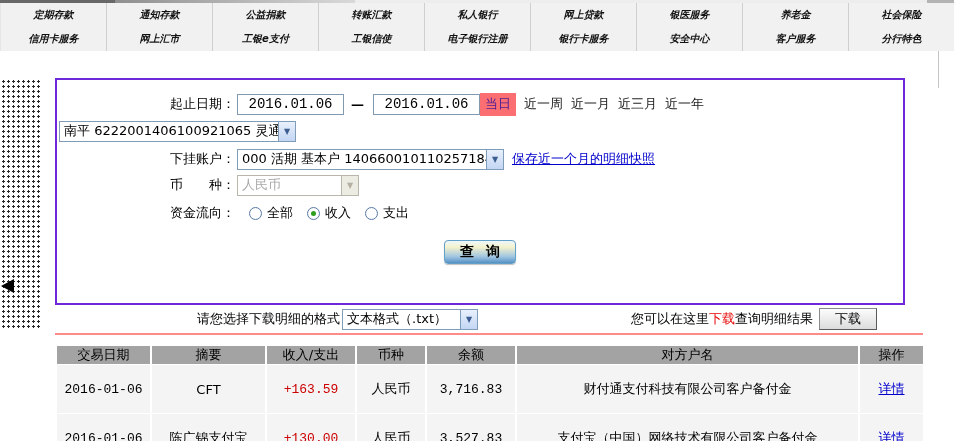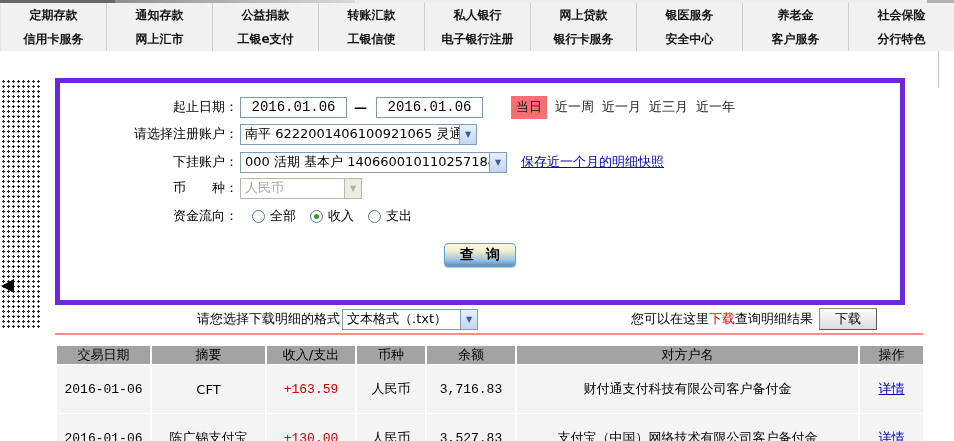--- a/index.html
+++ b/index.html
@@ -15,62 +15,62 @@
   .top-strip .seg3 { position:absolute; left:355px; top:0; width:599px; height:3px; background:#ededed; }
   .top-right-tab { position:absolute; top:0; right:0; width:27px; height:9px; background:#b3b3b3;
                    border-radius:0 0 0 7px; }
   .right-vline { position:absolute; top:32px; left:938px; width:1px; height:56px; background:#c4c4c4; }
 
   
   .nav { position:absolute; top:3px; left:0; width:954px; }
   .nav-row { display:flex; height:24px; background:#f1f1f1; }
   .nav-row.alt { background:#dbdbdb; }
   .nav-cell { flex:1 1 0; display:flex; align-items:center; justify-content:center;
-              font-weight:bold; font-size:12px; color:#111; border-left:1px solid #cfcfcf;
-              white-space:nowrap; cursor:pointer; }
+              font-weight:bold; font-size:10px; color:#111; border-left:1px solid #cfcfcf;
+              white-space:nowrap; cursor:pointer;font-style:italic; }
   .nav-row .nav-cell:first-child { border-left:1px solid #e6e6e6; }
 
   
   .dot-strip { position:absolute; left:0; top:78px; width:40px; height:252px;
                background-image:radial-gradient(#2a2a2a 1px, transparent 1.2px);
                background-size:5px 5px; background-position:1px 1px; }
   .collapse-arrow { position:absolute; left:1px; top:279px; width:0; height:0;
                     border-top:7px solid transparent; border-bottom:7px solid transparent;
                     border-right:13px solid #000; cursor:pointer; }
 
   
   .panel { position:absolute; left:55px; top:78px; width:850px; height:227px;
-           background:#fff; border:5px solid #6d28d9; }
+           background:#fff; border:2px solid #6d28d9; }
   .form-row { position:absolute; left:0; width:100%; height:22px; display:flex; align-items:center; }
   .form-label { width:178px; text-align:right; flex:0 0 178px; font-size:13px; color:#000; }
   .row-dates  { top:13px; }  .row-reg { top:40px; }  .row-sub { top:68px; }
   .row-cur   { top:94px; }  .row-flow { top:122px; }
 
   .date-input { width:107px; height:21px; border:1px solid #8298ae; background:#fff;
                 text-align:center; font-size:14px; margin-left:2px; }
   .date-dash { margin:0 7px; font-weight:bold; }
-  .badge-today { margin-left:28px; background:#fb6e72; color:#0f172a; padding:2px 5px 3px;
+  .badge-today { margin-left:0; background:#fb6e72; color:#4c1d95; padding:2px 5px 3px;
                  font-size:13px; cursor:pointer; }
   .quick-link { margin-left:8px; color:#222; text-decoration:none; cursor:pointer; font-size:13px; }
 
   .fake-select { height:21px; margin-left:2px; border:1px solid #7f9db9; background:#fff;
                  display:flex; align-items:center; cursor:pointer; }
   .fake-select .sel-text { flex:1; padding:0 4px; font-size:13px; white-space:nowrap; overflow:hidden; }
   .fake-select .sel-arrow { width:17px; height:100%; border-left:1px solid #7f9db9;
                             background:linear-gradient(#e8f0fc,#c3d6f3);
                             display:flex; align-items:center; justify-content:center;
                             color:#3b5d91; font-size:8px; }
   .sel-reg { width:237px; } .sel-sub { width:267px; } .sel-dl { width:136px; }
   .fake-select.disabled { border-color:#b9b6ab; cursor:default; }
   .fake-select.disabled .sel-text { color:#a8a8a8; }
   .fake-select.disabled .sel-arrow { border-left-color:#b9b6ab; background:#edece3; color:#b4b1a2; }
   .sel-cur { width:122px; }
 
   .snapshot-link, .detail-link, .inline-dl-link { color:#0000cc; text-decoration:underline; cursor:pointer; }
-  .snapshot-link { margin-left:14px;text-decoration:underline; }
+  .snapshot-link { margin-left:8px;text-decoration:underline; }
 
   .radio { width:13px; height:13px; border:1px solid #5a7aa6; border-radius:50%;
            background:radial-gradient(#fff 60%, #dfe8f2); display:inline-flex;
            align-items:center; justify-content:center; margin:0 5px 0 14px; cursor:pointer; }
   .radio .dot { width:5px; height:5px; border-radius:50%; background:transparent; }
   .radio.checked .dot { background:#2e9e1f; }
   .radio-label { cursor:pointer; }
 
   .query-btn { position:absolute; left:50%; transform:translateX(-50%); top:160px;
                width:72px; height:24px; border:1px solid #62a0c8; border-radius:4px;
@@ -145,21 +145,20 @@
     <span class="date-dash">—</span>
     <input class="date-input mono" value="2016.01.06" style="">
     <span class="badge-today">当日</span>
     <a class="quick-link">近一周</a>
     <a class="quick-link">近一月</a>
     <a class="quick-link">近三月</a>
     <a class="quick-link">近一年</a>
   </div>
 
   <div class="form-row row-reg">
-    <span class="form-label">请选择注册账户：</span>
     <div class="fake-select sel-reg">
       <span class="sel-text">南平 6222001406100921065 灵通卡</span>
       <span class="sel-arrow">▼</span>
     </div>
   </div>
 
   <div class="form-row row-sub">
     <span class="form-label">下挂账户：</span>
     <div class="fake-select sel-sub">
       <span class="sel-text">000 活期 基本户 1406600101102571848</span>

